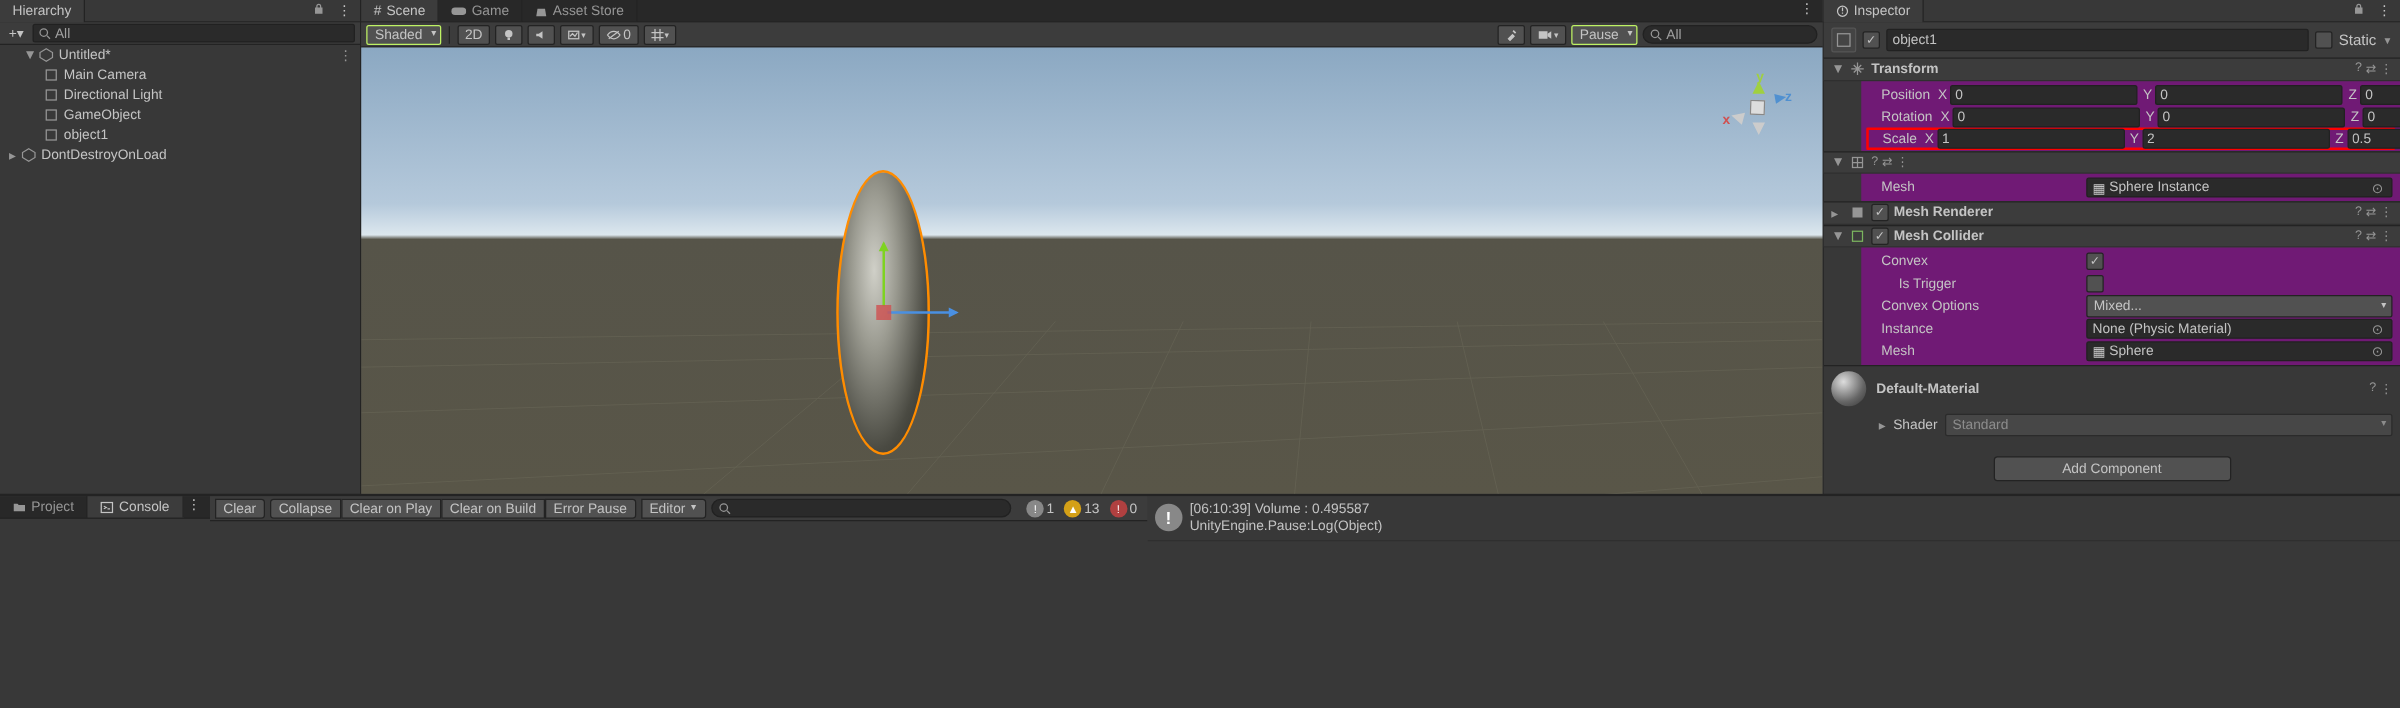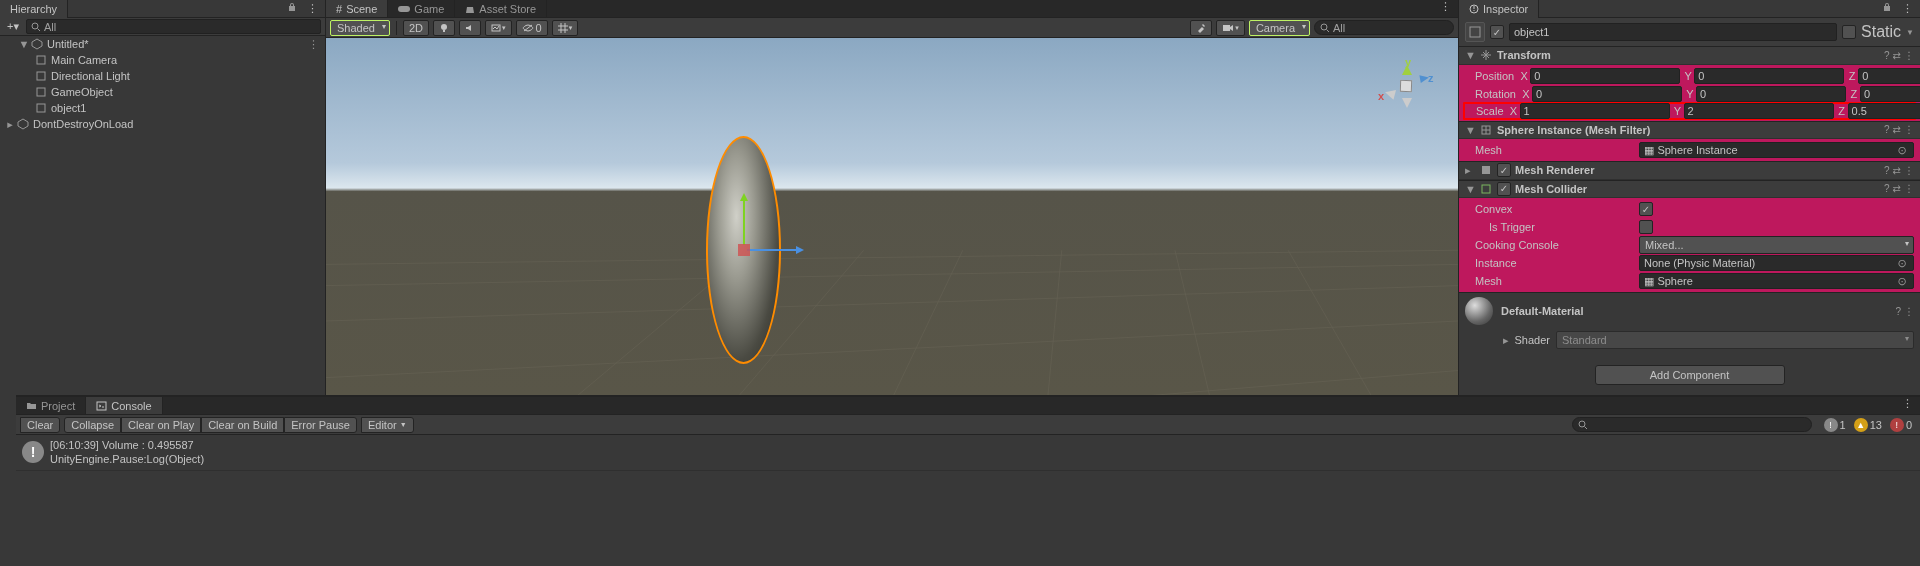--- a/index.html
+++ b/index.html
@@ -1,18 +1,18 @@
 <!DOCTYPE html>
 <html><head>
 <meta charset="utf-8">
 <style>
 * { margin: 0; padding: 0; box-sizing: border-box; font-family: Arial, sans-serif; font-size: 11px; }
 body { background: #383838; overflow: hidden; width: 1920px; height: 566px; display: flex; flex-direction: column; }
 .main-area { display: flex; height: 395px; }
-.hierarchy-panel { width: 326px; background: #383838; border-right: 1px solid #232323; display: flex; flex-direction: column; }
+.hierarchy-panel { width: 289px; background: #383838; border-right: 1px solid #232323; display: flex; flex-direction: column; }
 .tab-header { height: 18px; background: #383838; display: flex; align-items: center; border-bottom: 1px solid #232323; }
 .tab { background: #3c3c3c; padding: 2px 10px; color: #c4c4c4; border-right: 1px solid #232323; height: 18px; display: flex; align-items: center; gap: 4px; }
 .tab.active { background: #3c3c3c; }
 .tab-right { margin-left: auto; display: flex; gap: 4px; padding-right: 4px; }
 .tab-btn { color: #c4c4c4; cursor: pointer; padding: 0 3px; }
 .hierarchy-toolbar { height: 18px; display: flex; align-items: center; padding: 0 4px; gap: 4px; background: #3c3c3c; border-bottom: 1px solid #232323; }
 .toolbar-btn { color: #c4c4c4; cursor: pointer; padding: 0 3px; }
 .search-field { flex: 1; background: #2a2a2a; border: 1px solid #212121; border-radius: 2px; height: 15px; color: #a0a0a0; padding: 0 4px; display: flex; align-items: center; gap: 3px; }
 .tree { flex: 1; background: #383838; overflow-y: auto; }
 .tree-item { display: flex; align-items: center; height: 16px; padding-left: 4px; color: #c4c4c4; cursor: pointer; }
@@ -49,50 +49,50 @@
 .cone-y { left: 32px; top: 10px; border: 5px solid transparent; border-bottom: 10px solid #a0d040; }
 .cone-z { left: 50px; top: 24px; border: 4px solid transparent; border-left: 9px solid #5090d0; transform: rotate(-10deg); }
 .cone-x { left: 10px; top: 38px; border: 5px solid transparent; border-right: 10px solid #ccc; transform: rotate(15deg); }
 .cone-down { left: 32px; top: 48px; border: 5px solid transparent; border-top: 10px solid #ccc; }
 .inspector-panel { width: 462px; background: #383838; border-left: 1px solid #232323; display: flex; flex-direction: column; }
 .inspector-header { padding: 4px 6px; display: flex; align-items: center; gap: 5px; background: #3c3c3c; }
 .obj-icon { width: 20px; height: 20px; border: 1px solid #555; border-radius: 2px; background: #444; display: flex; align-items: center; justify-content: center; }
 .checkbox { width: 14px; height: 14px; background: #515151; border: 1px solid #232323; border-radius: 2px; display: flex; align-items: center; justify-content: center; cursor: pointer; }
 .checkbox.checked::after { content: '✓'; color: #c4c4c4; font-size: 10px; }
 .name-input { flex: 1; background: #2a2a2a; border: 1px solid #212121; border-radius: 2px; color: #c4c4c4; padding: 2px 4px; height: 18px; }
-.static-label { color: #c4c4c4; font-size: 16px; }
+.static-label { color: #c4c4c4; font-size: 12px; }
 .tag-layer-row { display: flex; align-items: center; gap: 6px; padding: 2px 6px 6px 30px; background: #3c3c3c; }
 .label { color: #c4c4c4; }
 .dropdown-field { flex: 1; background: #515151; border: 1px solid #232323; border-radius: 2px; padding: 2px 14px 2px 5px; color: #c4c4c4; position: relative; cursor: pointer; height: 18px; }
 .dropdown-field::after { content: '▾'; position: absolute; right: 4px; top: 2px; font-size: 8px; }
 .component-header { height: 20px; display: flex; align-items: center; padding: 0 6px; background: #3c3c3c; border-top: 1px solid #232323; border-bottom: 1px solid #2f2f2f; gap: 4px; }
 .comp-foldout { color: #969696; cursor: pointer; width: 10px; }
 .comp-icon { width: 14px; height: 14px; display: inline-flex; align-items: center; justify-content: center; }
 .comp-title { color: #c4c4c4; font-weight: bold; flex: 1; }
 .comp-buttons { display: flex; gap: 3px; }
 .comp-btn { color: #969696; cursor: pointer; font-size: 10px; }
-.component-body { padding: 2px 6px; background: #be185d; }
+.component-body { padding: 2px 6px; background: #701a75; margin-left: 30px; }
 .prop-row { display: flex; align-items: center; height: 18px; gap: 4px; }
 .prop-label { width: 170px; color: #c4c4c4; padding-left: 10px; }
 .prop-label.indent { padding-left: 24px; }
 .xyz-group { flex: 1; display: flex; gap: 2px; }
 .xyz-field { flex: 1; display: flex; align-items: center; }
 .axis-label { color: #c4c4c4; width: 12px; text-align: center; }
 .num-input { flex: 1; background: #2a2a2a; border: 1px solid #212121; border-radius: 2px; color: #c4c4c4; padding: 1px 3px; height: 16px; font-size: 11px; }
 .highlight-row { border: 2px solid #ff0000; border-radius: 1px; margin: -1px -2px; padding: 0px 1px; }
 .object-field { flex: 1; background: #2a2a2a; border: 1px solid #212121; border-radius: 2px; color: #c4c4c4; padding: 1px 4px; height: 16px; display: flex; align-items: center; gap: 3px; justify-content: space-between; }
 .obj-picker { width: 14px; text-align: center; color: #969696; cursor: pointer; }
 .material-block { display: flex; align-items: center; padding: 4px 6px; gap: 8px; background: #383838; border-top: 1px solid #232323; }
 .mat-sphere { width: 28px; height: 28px; border-radius: 50%; background: radial-gradient(circle at 35% 30%, #ddd, #666 60%, #333); }
 .mat-info { flex: 1; }
 .mat-name { color: #c4c4c4; font-weight: bold; }
 .shader-row { display: flex; align-items: center; padding: 2px 6px 6px 44px; background: #383838; gap: 6px; }
 .add-component-row { display: flex; justify-content: center; padding: 10px; background: #383838; }
 .add-component-btn { width: 190px; background: #515151; border: 1px solid #232323; border-radius: 3px; padding: 3px; color: #c4c4c4; text-align: center; cursor: pointer; }
-.bottom-panels { flex: 1; display: flex; flex-direction: column; border-top: 2px solid #232323; margin-left: 16px; }
+.bottom-panels { flex: 1; display: flex; border-top: 2px solid #232323; }
 .bottom-tabs { height: 18px; display: flex; background: #282828; border-bottom: 1px solid #232323; }
 .bottom-tab { padding: 2px 10px; color: #969696; display: flex; align-items: center; gap: 4px; cursor: pointer; border-right: 1px solid #232323; }
 .bottom-tab.active { background: #3c3c3c; color: #c4c4c4; }
 .console-toolbar { height: 20px; display: flex; align-items: center; background: #3c3c3c; border-bottom: 1px solid #232323; padding: 0 4px; gap: 0; }
 .console-btn { background: #515151; border: 1px solid #232323; padding: 2px 6px; color: #c4c4c4; cursor: pointer; border-radius: 0; height: 16px; display: flex; align-items: center; }
 .console-btn.first { border-radius: 3px 0 0 3px; }
 .console-btn.last { border-radius: 0 3px 3px 0; margin-right: 4px; }
 .console-toolbar-spacer { flex: 1; }
 .console-counter { display: flex; align-items: center; gap: 2px; padding: 0 4px; color: #c4c4c4; }
 .counter-icon { width: 14px; height: 14px; border-radius: 50%; display: flex; align-items: center; justify-content: center; font-size: 9px; color: #fff; }
@@ -263,21 +263,21 @@
           </svg>
       </div>
       <div class="scene-toolbar-btn">
         <svg width="12" height="10" viewBox="0 0 12 10">
             <rect x="1" y="2" width="7" height="6" fill="#c4c4c4"></rect>
             <path d="M8 4l3-2v6l-3-2z" fill="#c4c4c4"></path>
           </svg>
         <span style="font-size:7px;margin-left:1px">▾</span>
       </div>
       <div class="scene-toolbar-dropdown">
-        <span>Camera</span>
+        <span>Pause</span>
       </div>
       <div class="scene-search">
         <svg width="10" height="10" viewBox="0 0 10 10">
             <circle cx="4" cy="4" r="3" fill="none" stroke="#969696"></circle>
             <line x1="6.5" y1="6.5" x2="9" y2="9" stroke="#969696"></line>
           </svg>
         <span>All</span>
       </div>
     </div>
     <div class="scene-view">
@@ -421,21 +421,20 @@
     </div>
 
     <div class="component-header">
       <span class="comp-foldout">▼</span>
       <span class="comp-icon">
           <svg width="12" height="12" viewBox="0 0 12 12">
             <rect x="2" y="2" width="8" height="8" fill="none" stroke="#969696"></rect>
             <path d="M2 6h8M6 2v8" stroke="#969696"></path>
           </svg>
         </span>
-      <span class="comp-title">Sphere Instance (Mesh Filter)</span>
       <div class="comp-buttons">
         <span class="comp-btn">?</span>
         <span class="comp-btn">⇄</span>
         <span class="comp-btn">⋮</span>
       </div>
     </div>
     <div class="component-body">
       <div class="prop-row">
         <span class="prop-label">Mesh</span>
         <div class="object-field">
@@ -482,21 +481,21 @@
     <div class="component-body">
       <div class="prop-row">
         <span class="prop-label">Convex</span>
         <div class="checkbox checked"></div>
       </div>
       <div class="prop-row">
         <span class="prop-label indent">Is Trigger</span>
         <div class="checkbox"></div>
       </div>
       <div class="prop-row">
-        <span class="prop-label">Cooking Console</span>
+        <span class="prop-label">Convex Options</span>
         <div class="dropdown-field">
           <span>Mixed...</span>
         </div>
       </div>
       <div class="prop-row">
         <span class="prop-label">Instance</span>
         <div class="object-field">
           <span>None (Physic Material)</span>
           <span class="obj-picker">⊙</span>
         </div>

